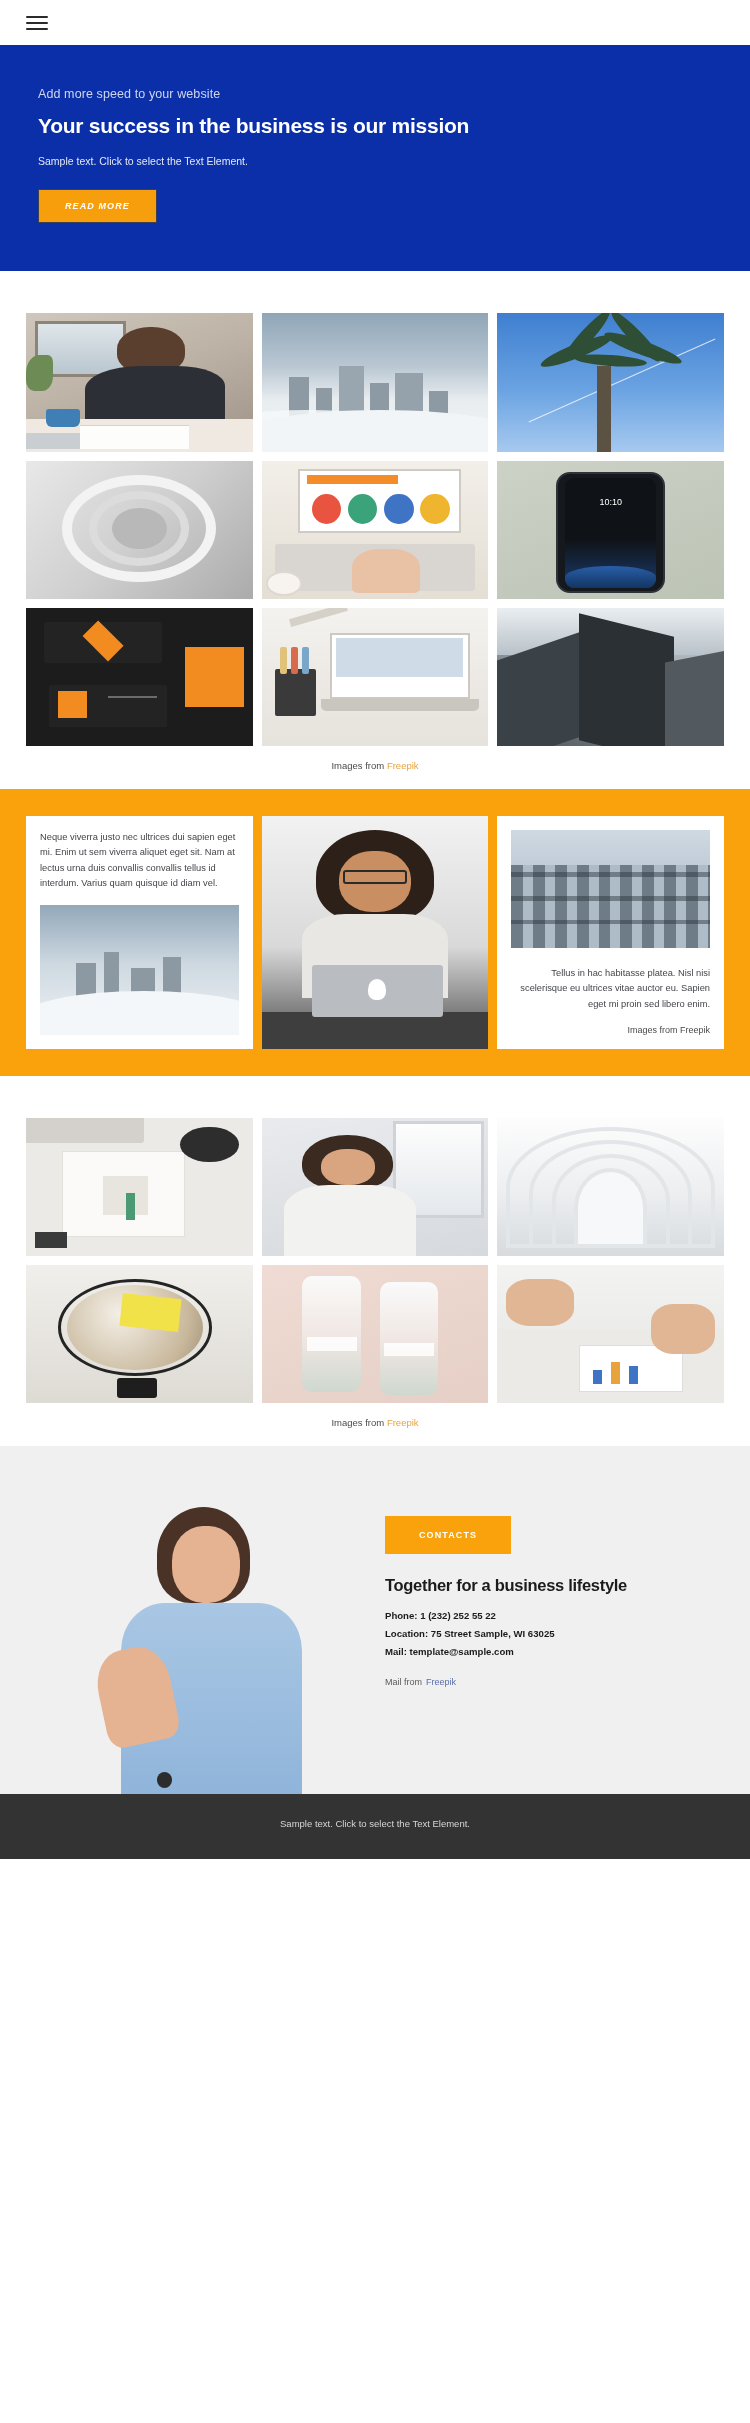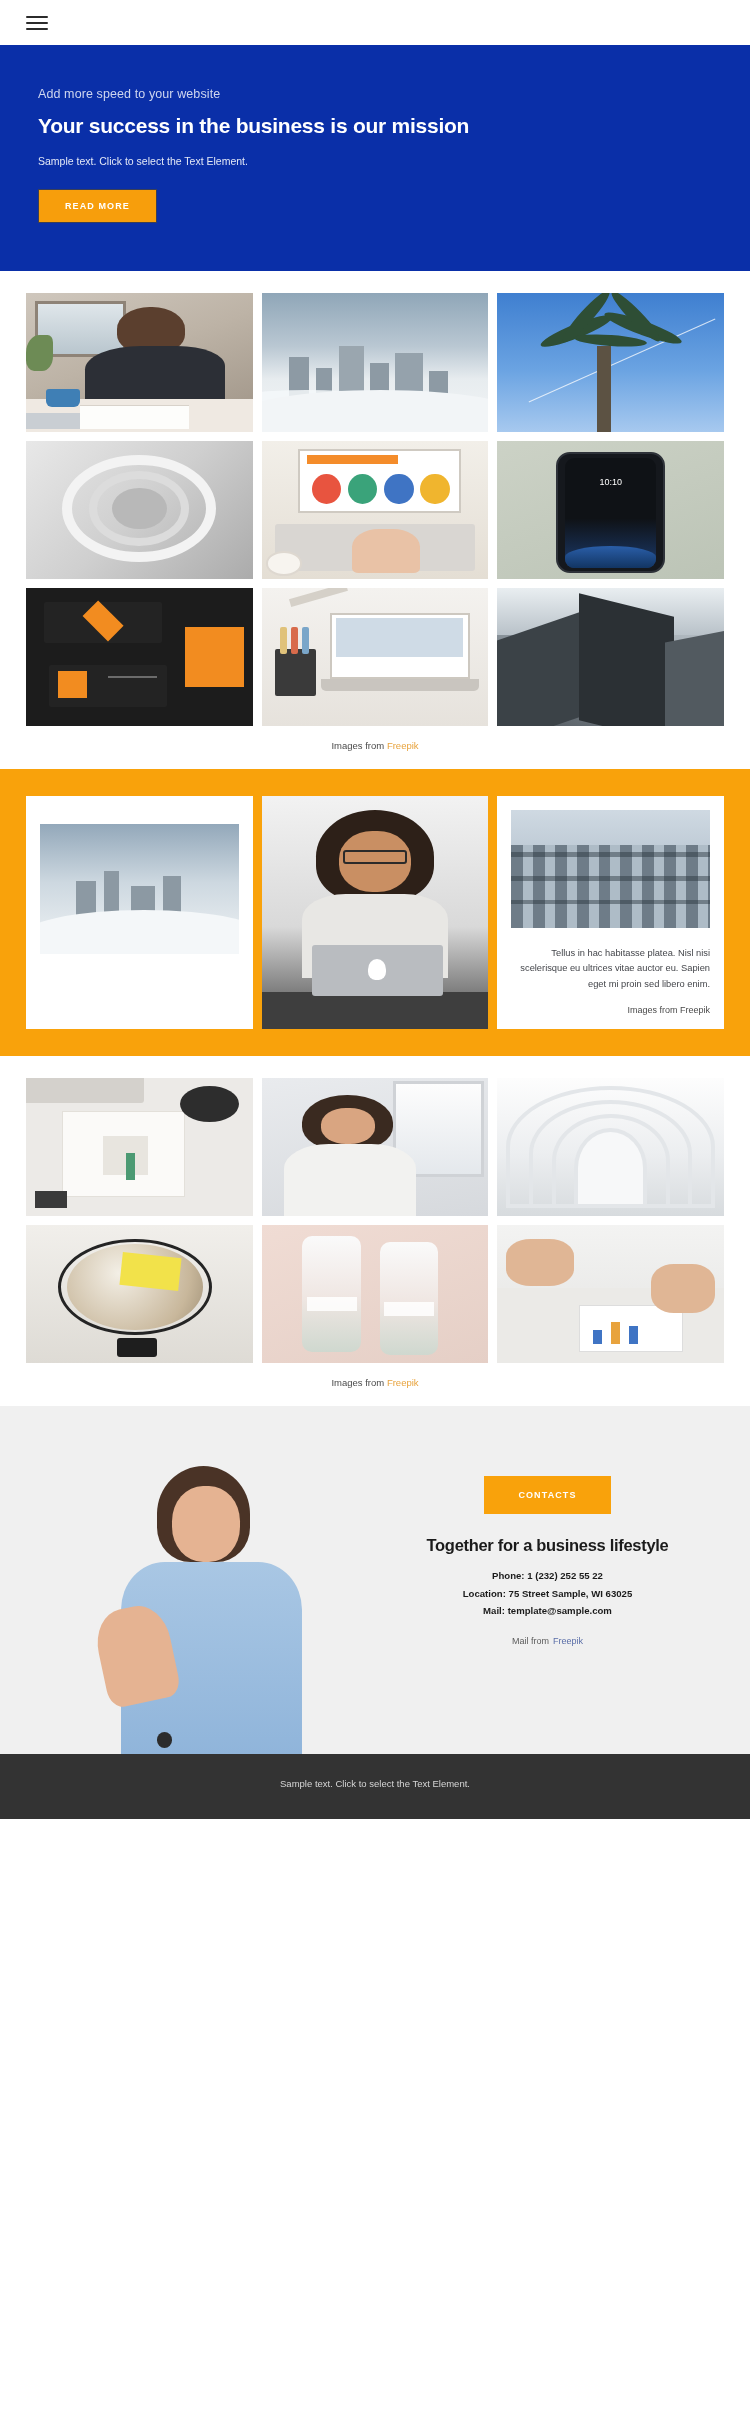--- a/index.html
+++ b/index.html
@@ -54,28 +54,30 @@
   .btn-readmore {
     display: inline-block;
     background: #f79e0c;
     border: 1px solid #3a3f57;
     color: #ffffff;
     font-size: 9px;
     font-weight: 700;
     letter-spacing: 1.1px;
     padding: 11px 26px;
     cursor: pointer;
+    font-style: italic;
   }
 
   
   .section-white { background: #ffffff; padding: 22px 26px 0 26px; }
   .grid3 {
     display: grid;
     grid-template-columns: repeat(3, 1fr);
     gap: 9px;
+    margin-top: 20px;
   }
   .tile { position: relative; overflow: hidden; background: #e7e7e7; }
   .tile.h1 { height: 139px; }
   .tile.h2 { height: 138px; }
   .caption {
     text-align: center;
     font-size: 9.5px;
     color: #4a4a4a;
     padding: 14px 0 18px 0;
   }
@@ -110,21 +112,20 @@
   }
   .card-plain { display: block; }
   .card-plain .photo { width: 100%; height: 100%; }
 
   
   .contacts {
     background: #f0f0f0;
     display: flex;
     padding: 0;
     min-height: 348px;
-    text-align: center;
   }
   .contacts-photo { width: 48%; position: relative; overflow: hidden; }
   .contacts-body { width: 52%; padding: 70px 40px 0 25px; }
   .btn-contacts {
     display: inline-block;
     background: #f9a20b;
     color: #ffffff;
     font-size: 9px;
     font-weight: 700;
     letter-spacing: 1.1px;
@@ -463,20 +464,21 @@
   </div>
   <div class="caption">
     <span>Images from </span><span class="lnk">Freepik</span>
   </div>
 </section>
 
 <section class="band-orange">
   <div class="band-grid">
 
     <div class="card-white">
+      <div class="card-text">Neque viverra justo nec ultrices dui sapien eget mi. Enim ut sem viverra aliquet eget sit. Nam at lectus urna duis convallis convallis tellus id interdum. Varius quam quisque id diam vel.</div>
       <div class="card-img" style="height:130px;margin-top:14px;">
         <div class="ph p17">
             <i class="t t1"></i>
             <i class="t t2"></i>
             <i class="t t3"></i>
             <i class="t t4"></i>
             <i class="cl"></i>
           </div>
       </div>
     </div>

